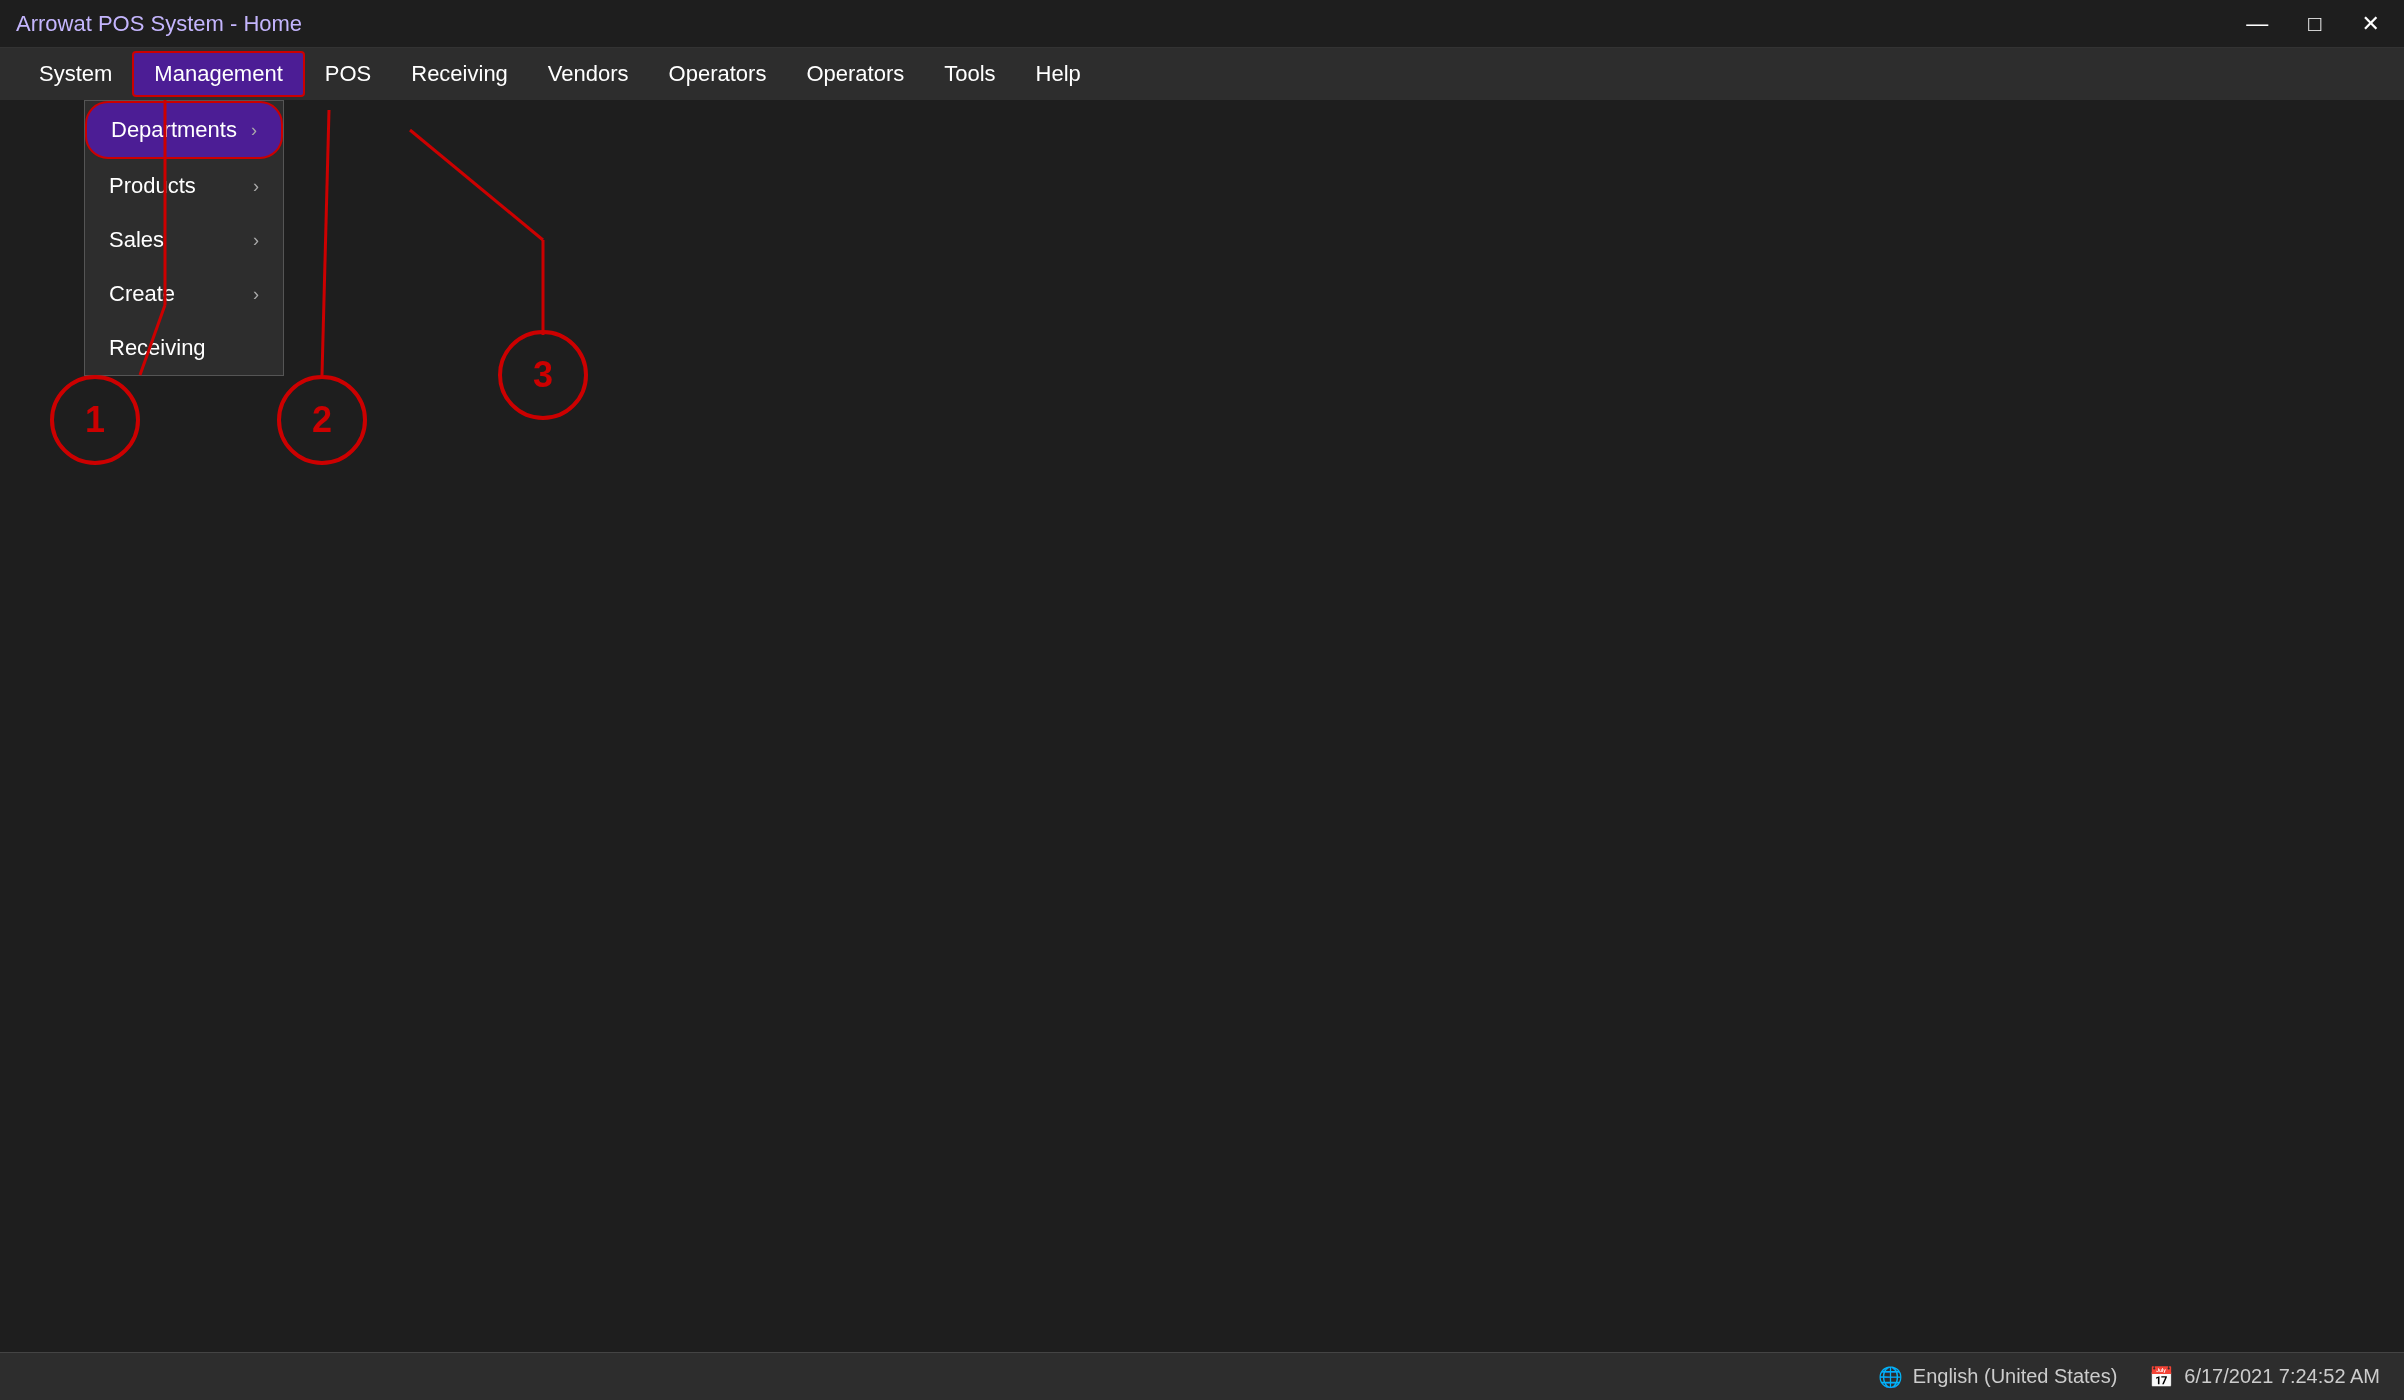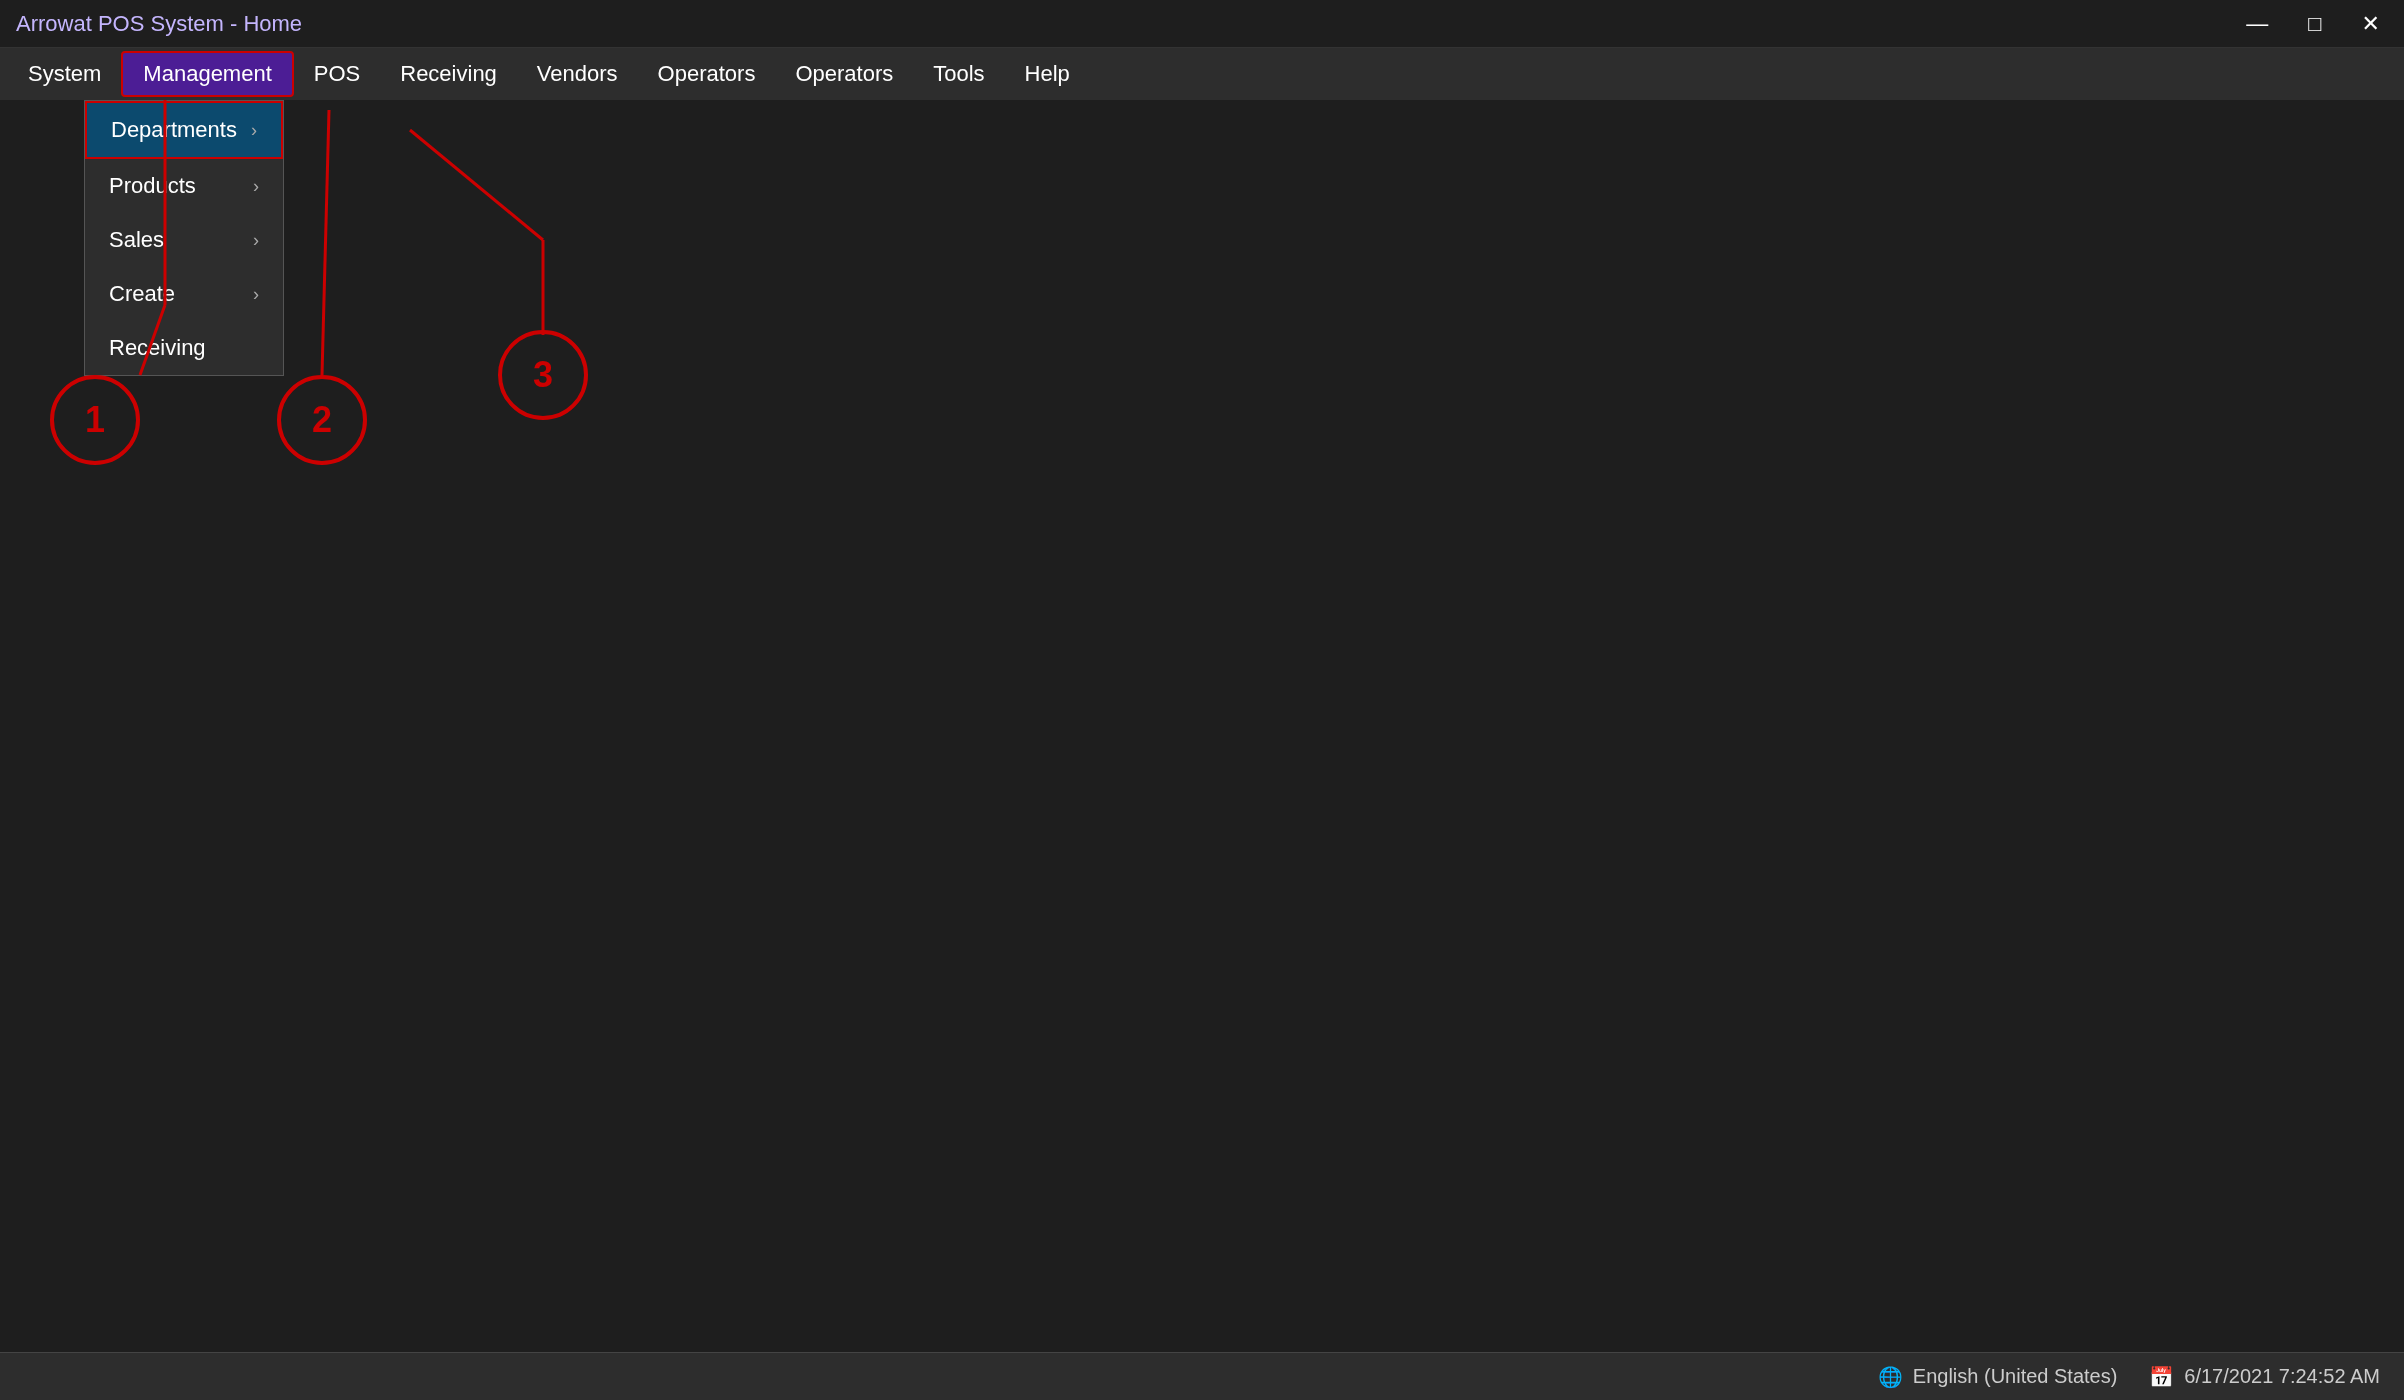--- a/index.html
+++ b/index.html
@@ -44,21 +44,21 @@
       color: #ffffff;
       padding: 4px 8px;
     }
 
     
     .menu-bar {
       display: flex;
       align-items: center;
       height: 52px;
       background: #2d2d2d;
-      padding: 0 8px;
+      padding: 0 19px;
       position: relative;
       z-index: 100;
     }
 
     .menu-item {
       padding: 8px 20px;
       font-size: 22px;
       cursor: pointer;
       color: #ffffff;
       white-space: nowrap;
@@ -88,21 +88,22 @@
       display: flex;
       align-items: center;
       justify-content: space-between;
       padding: 14px 24px;
       font-size: 22px;
       cursor: pointer;
       color: #ffffff;
     }
 
     .dropdown-item:hover, .dropdown-item.active {
-      background: #0c4a6e;
+      background: #4c1d95;
+      border-radius: 23px;
     }
 
     .dropdown-item.highlighted {
       border: 2px solid #cc0000;
     }
 
     .chevron-right {
       font-size: 18px;
       color: #aaaaaa;
     }

